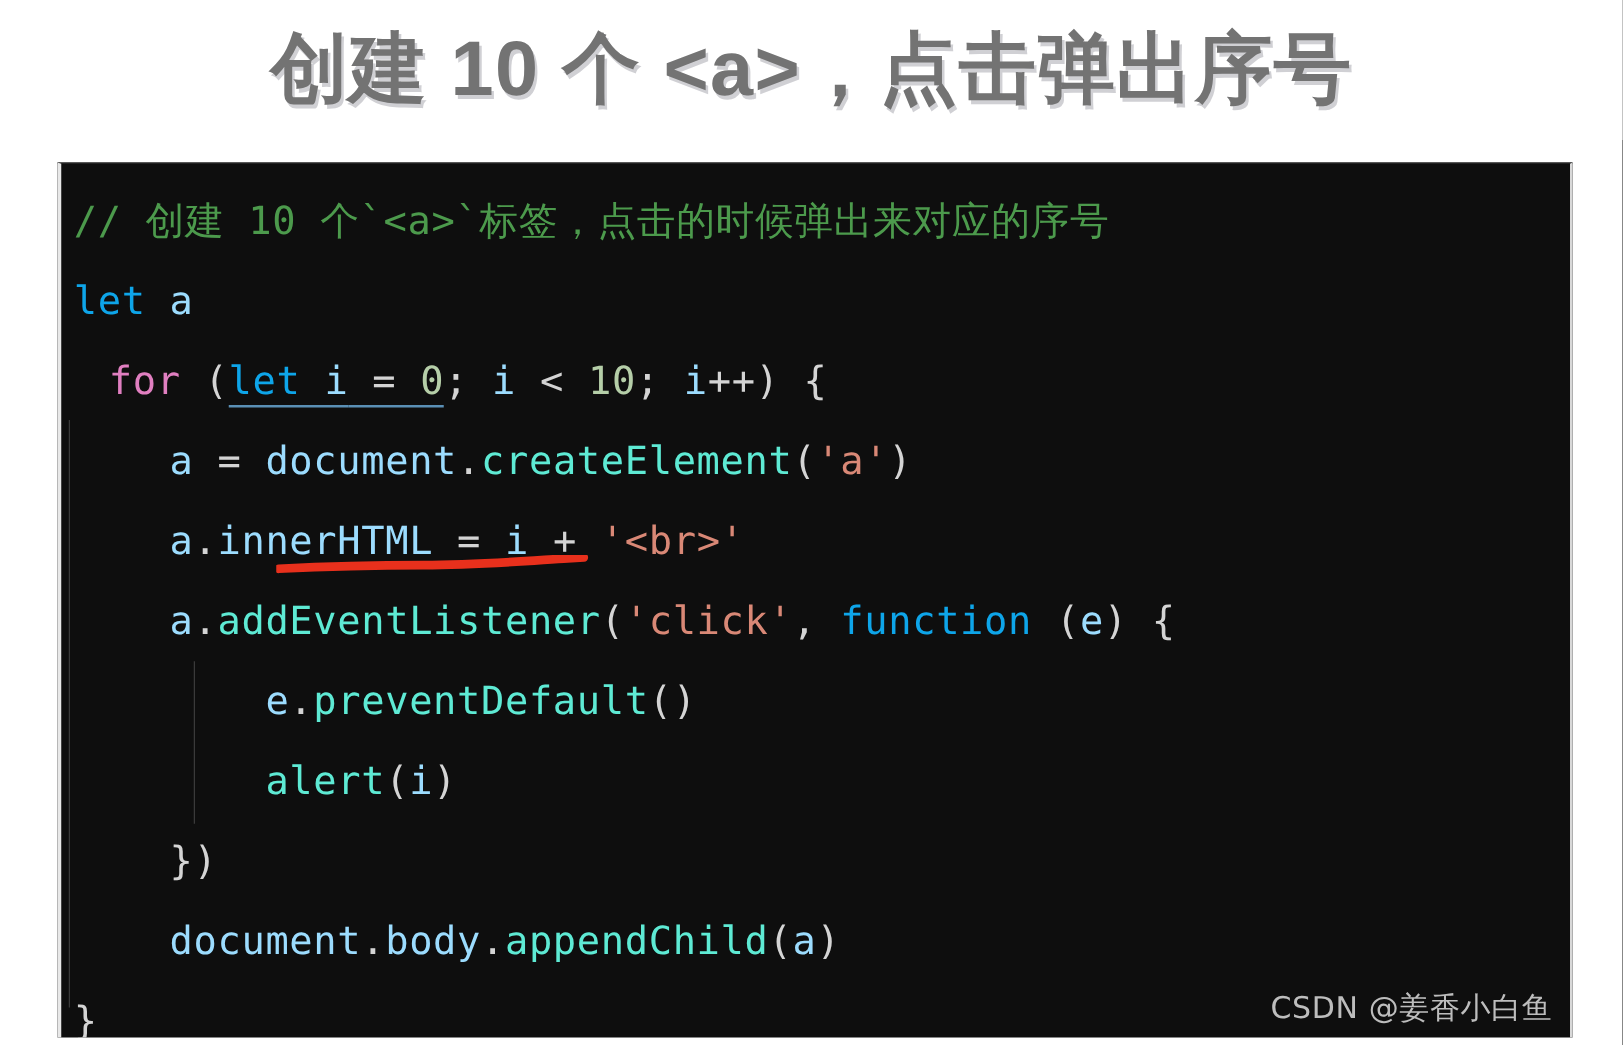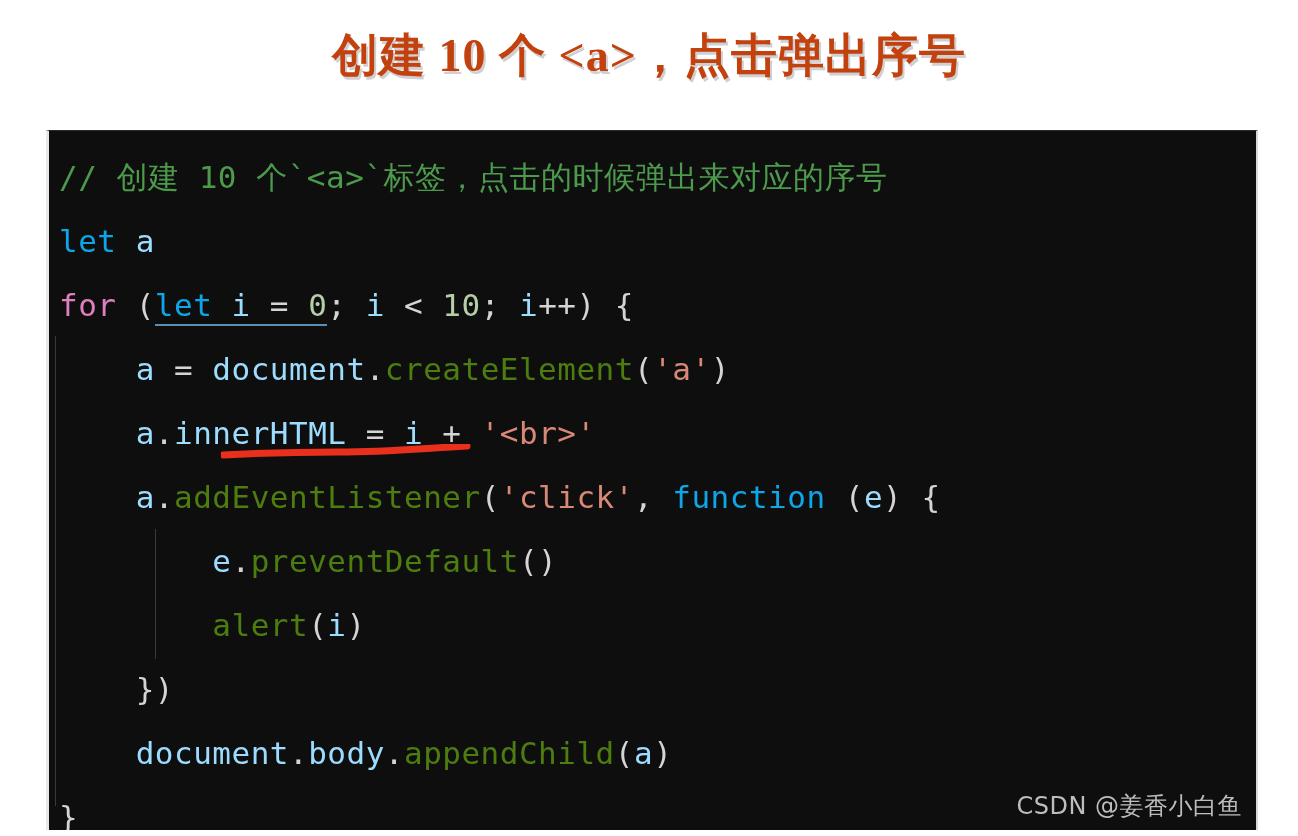--- a/index.html
+++ b/index.html
@@ -21,25 +21,25 @@
     left: 0;
     top: 0;
     width: 1298px;
     height: 112px;
     display: flex;
     align-items: center;
     justify-content: center;
     background: #ffffff;
   }
   #page-title {
-    font-family: Liberation Serif, serif;
+    font-family: Liberation Sans, sans-serif;
     font-weight: bold;
-    font-size: 46px;
+    font-size: 62px;
     line-height: 1;
-    color: #c2410c;
+    color: #737373;
     letter-spacing: 1px;
     white-space: nowrap;
     text-shadow: 2px 3px 0 rgba(150,150,160,0.45);
   }
 
   
   #code-block {
     position: absolute;
     left: 46px;
     top: 130px;
@@ -65,23 +65,23 @@
 
   .code-line {
     height: 64px;
     position: relative;
     white-space: pre;
   }
 
   
   .t-comment  { color: #4c9a4c; margin-top: 33px; }
   .t-keyword  { color: #0ea5e9; }   
-  .t-control  { color: #e07fc0; }   
+  .t-control  { color: #e07fc0; margin-left: 28px; }   
   .t-var      { color: #9cdcfe; }   
-  .t-func     { color: #4d7c0f; }   
+  .t-func     { color: #5eead4; }   
   .t-num      { color: #b5cea8; }   
   .t-str      { color: #d98876; }   
   .t-punct    { color: #d4d4d4; }
 
   
   .tok-underline {
     border-bottom: 2px solid #5a8fb5;
     padding-bottom: 1px;
   }
 

